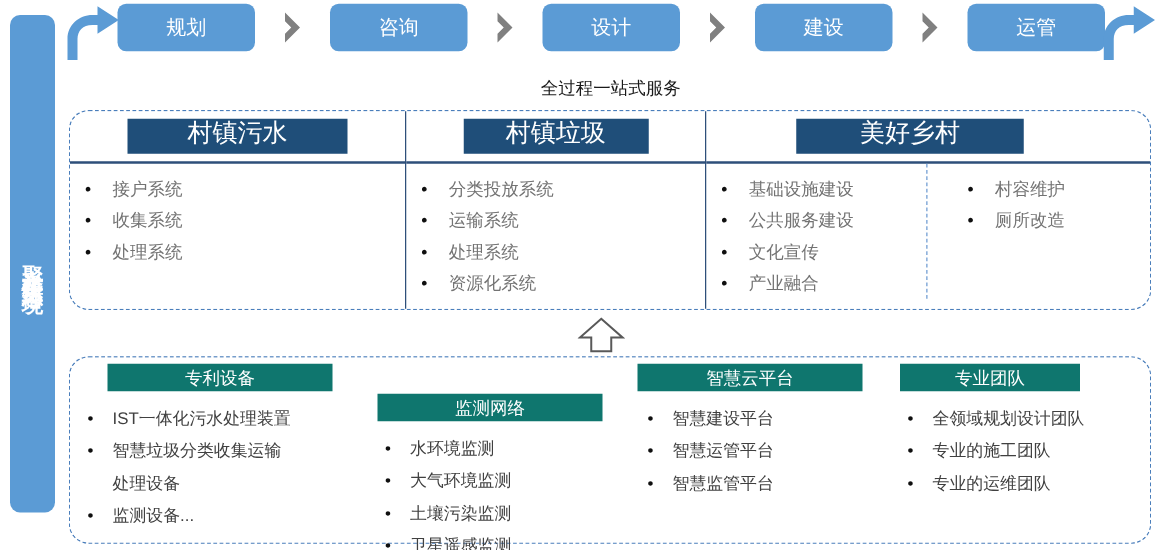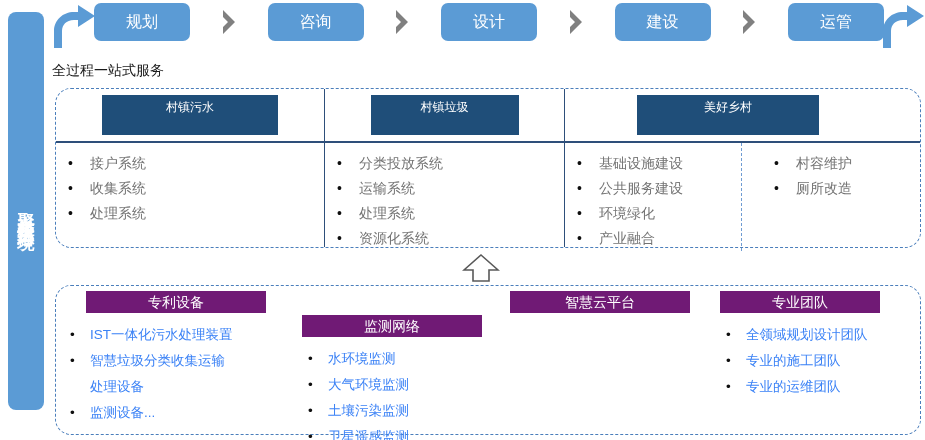--- a/index.html
+++ b/index.html
@@ -57,21 +57,21 @@
     position: absolute;
     left: 42px;
     top: 2px;
     width: 790px;
     height: 40px;
     display: flex;
     align-items: center;
     justify-content: space-between;
   }
   .stage-chip {
-    width: 96px;
+    width: 110px;
     height: 38px;
     background: #5B9BD5;
     border-radius: 7px;
     color: #ffffff;
     font-size: 16px;
     display: flex;
     align-items: center;
     justify-content: center;
     flex: 0 0 auto;
   }
@@ -83,20 +83,21 @@
     align-items: center;
     justify-content: center;
   }
 
   
   #service-caption {
     position: absolute;
     left: 52px;
     top: 62px;
     width: 873px;
+    text-align: center;
     font-size: 14px;
     color: #1a1a1a;
   }
 
   
   .panel {
     position: absolute;
     border: 1.5px dashed #4A7EBB;
     border-radius: 16px;
     background: #ffffff;
@@ -120,22 +121,22 @@
     box-sizing: border-box;
     padding-top: 6px;
   }
   .dcol.c1 { width: 268px; }
   .dcol.c2 { width: 240px; border-left: 1.2px solid #2E4F7A; }
   .dcol.c3 { flex: 1; border-left: 1.2px solid #2E4F7A; }
 
   .dhead {
     background: #1F4E79;
     color: #ffffff;
-    font-size: 12px;
-    height: 40px;
+    font-size: 20px;
+    height: 28px;
     line-height: 24px;
     text-align: center;
     margin: 0 auto;
   }
   .dcol.c1 .dhead { width: 176px; }
   .dcol.c2 .dhead { width: 148px; }
   .dcol.c3 .dhead { width: 182px; margin-left: 72px; }
 
   .head-rule {
     height: 1.6px;
@@ -192,42 +193,42 @@
     padding-top: 5px;
     box-sizing: border-box;
   }
   .ccol { position: relative; box-sizing: border-box; }
   .ccol.k1 { width: 238px; }
   .ccol.k2 { width: 210px; margin-top: 24px; }
   .ccol.k3 { width: 208px; }
   .ccol.k4 { flex: 1; }
 
   .chead {
-    background: #701a75;
+    background: #0f766e;
     color: #ffffff;
     font-size: 14px;
     height: 22px;
     line-height: 22px;
     text-align: center;
     margin: 0 auto;
   }
   .ccol.k1 .chead { width: 180px; margin-left: 30px; }
   .ccol.k2 .chead { width: 180px; margin-left: 8px; }
   .ccol.k3 .chead { width: 180px; margin-left: 6px; }
-  .ccol.k4 .chead { width: 160px; margin-left: 8px; }
+  .ccol.k4 .chead { width: 144px; margin-left: 8px; }
 
   ul.cbullets {
     list-style: none;
     margin: 9px 0 0 0;
     padding: 0;
   }
   ul.cbullets li {
     position: relative;
     font-size: 13.5px;
-    color: #3b82f6;
+    color: #404040;
     line-height: 26px;
     padding-left: 34px;
     white-space: nowrap;
   }
   ul.cbullets li::before {
     content: "\2022";
     position: absolute;
     left: 14px;
     top: 0;
     font-size: 13.5px;
@@ -334,21 +335,21 @@
     </div>
 
     <div class="dcol c3">
       <div class="dhead">美好乡村</div>
       <div class="head-rule"></div>
       <div class="dbody">
         <div class="dsub" style="width:176px">
           <ul class="bullets">
             <li>基础设施建设</li>
             <li>公共服务建设</li>
-            <li>环境绿化</li>
+            <li>文化宣传</li>
             <li>产业融合</li>
           </ul>
         </div>
         <div class="dsub split" style="flex:1; padding-left:20px;">
           <ul class="bullets">
             <li>村容维护</li>
             <li>厕所改造</li>
           </ul>
         </div>
       </div>
@@ -381,20 +382,25 @@
       <ul class="cbullets">
         <li>水环境监测</li>
         <li>大气环境监测</li>
         <li>土壤污染监测</li>
         <li>卫星遥感监测</li>
       </ul>
     </div>
 
     <div class="ccol k3">
       <div class="chead">智慧云平台</div>
+      <ul class="cbullets">
+        <li>智慧建设平台</li>
+        <li>智慧运管平台</li>
+        <li>智慧监管平台</li>
+      </ul>
     </div>
 
     <div class="ccol k4">
       <div class="chead">专业团队</div>
       <ul class="cbullets">
         <li>全领域规划设计团队</li>
         <li>专业的施工团队</li>
         <li>专业的运维团队</li>
       </ul>
     </div>

